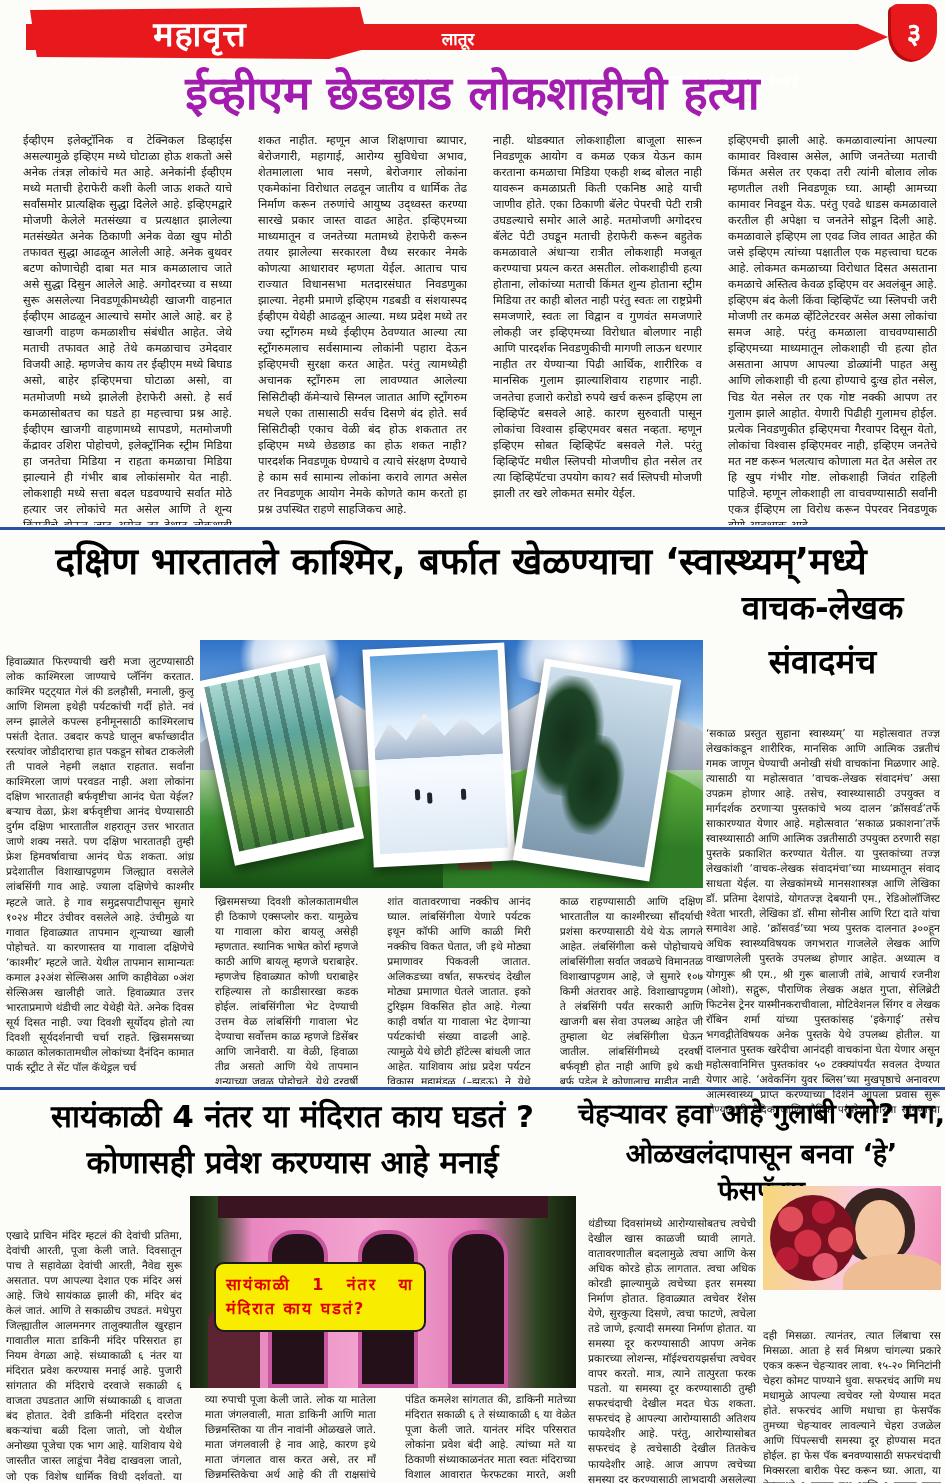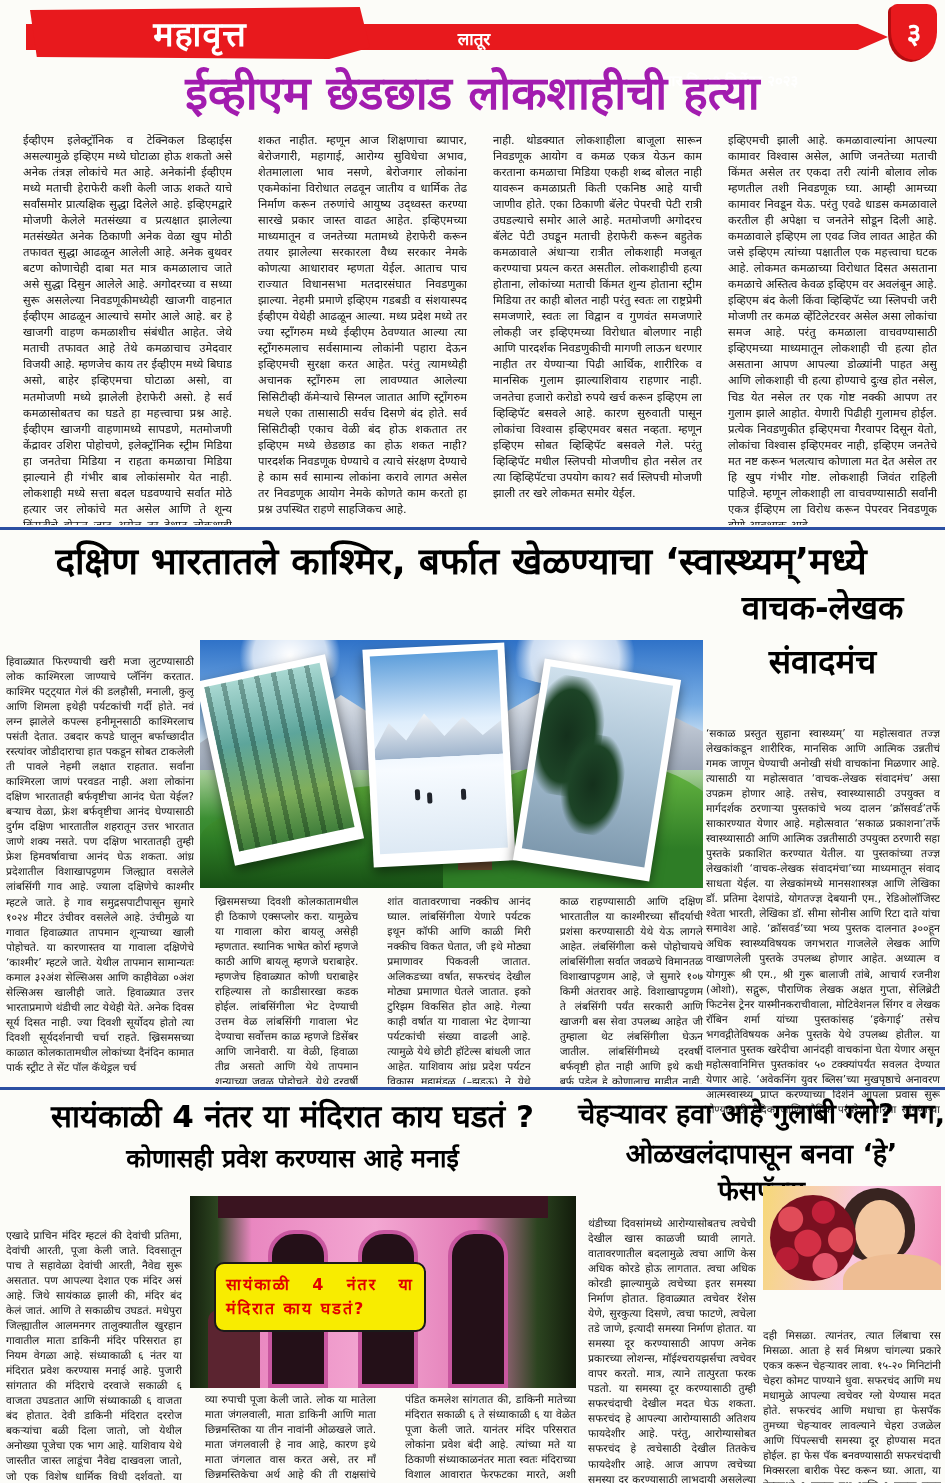--- a/index.html
+++ b/index.html
@@ -4,21 +4,21 @@
 <style>
   html,body{margin:0;padding:0;background:#888;}
   .page{position:relative;width:945px;height:1483px;margin:0 auto;background:#fcfcf8;overflow:hidden;
         font-family:"DejaVu Sans",sans-serif;color:#141414;}
   
   .mast-bar{position:absolute;left:26px;top:24px;width:862px;height:26px;background:#e8191d;
             clip-path:polygon(0 0,96.5% 0,100% 50%,96.5% 100%,0 100%);}
   .mast-left{position:absolute;left:30px;top:7px;width:340px;height:52px;background:#e8191d;
              clip-path:polygon(0 6%,97% 0,100% 78%,88% 100%,2% 96%);display:flex;align-items:center;justify-content:center;}
   .mast-left span{color:#fff;font-size:34px;font-weight:700;letter-spacing:1px;}
-  .mast-city{position:absolute;left:404px;top:27px;width:140px;text-align:center;color:#fff;font-weight:700;font-size:17px;}
+  .mast-city{position:absolute;left:388px;top:27px;width:140px;text-align:center;color:#fff;font-weight:700;font-size:17px;}
   .mast-date{position:absolute;left:590px;top:28px;width:260px;text-align:center;color:#fff;font-weight:700;font-size:15px;margin-top:42px;}
   .mast-pagenum{position:absolute;right:8px;top:4px;width:46px;height:56px;background:#e8191d;
                 border-radius:6px 10px 50% 50%;display:flex;align-items:center;justify-content:center;
                 box-shadow:-3px 2px 0 #b40d10;}
   .mast-pagenum span{color:#fff;font-size:28px;font-weight:700;}
   
   .h-evm{position:absolute;left:0;top:66px;width:945px;text-align:center;font-size:46px;font-weight:700;color:#a21caf;line-height:1.2;}
   .hl{font-weight:700;color:#000;text-align:center;}
   
   .cols{position:absolute;display:flex;gap:11px;}
@@ -147,31 +147,31 @@
     <div class="col" style="font-size:10.6px;">ख्रिसमसच्या दिवशी कोलकातामधील ही ठिकाणे एक्सप्लोर करा. यामुळेच या गावाला कोरा बायलू असेही म्हणतात. स्थानिक भाषेत कोर्रा म्हणजे काठी आणि बायलू म्हणजे घराबाहेर. म्हणजेच हिवाळ्यात कोणी घराबाहेर राहिल्यास तो काडीसारखा कडक होईल. लांबसिंगीला भेट देण्याची उत्तम वेळ लांबसिंगी गावाला भेट देण्याचा सर्वोत्तम काळ म्हणजे डिसेंबर आणि जानेवारी. या वेळी, हिवाळा तीव्र असतो आणि येथे तापमान शून्याच्या जवळ पोहोचते. येथे दरवर्षी बर्फवृष्टी होत नसली तरी जेव्हाही ती येते तेव्हा ती डिसेंबर ते जानेवारी दरम्यानच होते. हिमवर्षाव व्यतिरिक्त, तुम्ही येथे धुके असलेले पर्वत, हिरवळ आणि</div>
     <div class="col" style="font-size:10.6px;">शांत वातावरणाचा नक्कीच आनंद घ्याल. लांबसिंगीला येणारे पर्यटक इथून कॉफी आणि काळी मिरी नक्कीच विकत घेतात, जी इथे मोठ्या प्रमाणावर पिकवली जातात. अलिकडच्या वर्षात, सफरचंद देखील मोठ्या प्रमाणात घेतले जातात. इको टुरिझम विकसित होत आहे. गेल्या काही वर्षात या गावाला भेट देणाऱ्या पर्यटकांची संख्या वाढली आहे. त्यामुळे येथे छोटी हॉटेल्स बांधली जात आहेत. याशिवाय आंध्र प्रदेश पर्यटन विकास महामंडळ (–झडऊ) ने येथे रिसॉर्ट्स देखील बांधले आहेत, जिथे पर्यटकांना खूप चांगले पॅकेज उपलब्ध करून दिले जाते. विशाखापट्टणम किंवा आसपासच्या शहरांमध्ये येणारे पर्यटक काही</div>
     <div class="col" style="font-size:10.6px;">काळ राहण्यासाठी आणि दक्षिण भारतातील या काश्मीरच्या सौंदर्याची प्रशंसा करण्यासाठी येथे येऊ लागले आहेत. लंबसिंगीला कसे पोहोचायचे लांबसिंगीला सर्वात जवळचे विमानतळ विशाखापट्टणम आहे, जे सुमारे १०७ किमी अंतरावर आहे. विशाखापट्टणम ते लंबसिंगी पर्यंत सरकारी आणि खाजगी बस सेवा उपलब्ध आहेत जी तुम्हाला थेट लंबसिंगीला घेऊन जातील. लांबसिंगीमध्ये दरवर्षी बर्फवृष्टी होत नाही आणि इथे कधी बर्फ पडेल हे कोणालाच माहीत नाही. जर तुम्ही भाग्यवान असाल तर दक्षिण भारतातील या गावात तुम्हाला यावर्षी बर्फवृष्टीचा आनंद घेण्याची संधी मिळण्याची शक्यता आहे.</div>
   </div>
 
   <div class="tcol" style="left:706px;top:694px;width:234px;height:390px;font-size:10.6px;">‘सकाळ प्रस्तुत सुहाना स्वास्थ्यम्’ या महोत्सवात तज्ज्ञ लेखकांकडून शारीरिक, मानसिक आणि आत्मिक उन्नतीचं गमक जाणून घेण्याची अनोखी संधी वाचकांना मिळणार आहे. त्यासाठी या महोत्सवात ‘वाचक-लेखक संवादमंच’ असा उपक्रम होणार आहे. तसेच, स्वास्थ्यासाठी उपयुक्त व मार्गदर्शक ठरणाऱ्या पुस्तकांचे भव्य दालन ‘क्रॉसवर्ड’तर्फे साकारण्यात येणार आहे. महोत्सवात ‘सकाळ प्रकाशना’तर्फे स्वास्थ्यासाठी आणि आत्मिक उन्नतीसाठी उपयुक्त ठरणारी सहा पुस्तके प्रकाशित करण्यात येतील. या पुस्तकांच्या तज्ज्ञ लेखकांशी ‘वाचक-लेखक संवादमंचा’च्या माध्यमातून संवाद साधता येईल. या लेखकांमध्ये मानसशास्त्रज्ञ आणि लेखिका डॉ. प्रतिमा देशपांडे, योगतज्ज्ञ देबयानी एम., रेडिओलॉजिस्ट श्वेता भारती, लेखिका डॉ. सीमा सोनीस आणि रिटा दाते यांचा समावेश आहे. ‘क्रॉसवर्ड’च्या भव्य पुस्तक दालनात ३००हून अधिक स्वास्थ्यविषयक जगभरात गाजलेले लेखक आणि वाखाणलेली पुस्तके उपलब्ध होणार आहेत. अध्यात्म व योगगुरू श्री एम., श्री गुरू बालाजी तांबे, आचार्य रजनीश (ओशो), सद्गुरू, पौराणिक लेखक अक्षत गुप्ता, सेलिब्रेटी फिटनेस ट्रेनर यास्मीनकराचीवाला, मोटिवेशनल सिंगर व लेखक रॉबिन शर्मा यांच्या पुस्तकांसह ‘इकेगाई’ तसेच भगवद्गीतेविषयक अनेक पुस्तके येथे उपलब्ध होतील. या दालनात पुस्तक खरेदीचा आनंदही वाचकांना घेता येणार असून महोत्सवानिमित्त पुस्तकांवर ५० टक्क्यांपर्यंत सवलत देण्यात येणार आहे. ‘अवेकनिंग युवर ब्लिस’च्या मुखपृष्ठाचे अनावरण आत्मस्वास्थ्य प्राप्त करण्याच्या दिशेने आपला प्रवास सुरू होण्यासाठी वैदिक आणि यौगिक परंपरेचा वारसा सांगणाऱ्या गुरुवर्यांचे आशीर्वादरूपी मार्गदर्शन उपलब्ध करून देणारे पुस्तक म्हणजे ‘अवेकनिंग युवर ब्लिस!’ या पुस्तकाच्या मुखपृष्ठाचे अनावरण ‘स्वास्थ्यम्’मध्ये महोत्सवात करण्यात येणार आहे. हे पुस्तक आठ मार्च २०२४ ला प्रकाशित होणार असून, मुखपृष्ठाच्या अनावरणानंतर पुस्तकाच्या प्रकाशन पूर्वनोंदणीची लिंक खुली होईल.</div>
 
   <div class="divider" style="top:1087px;"></div>
 
   <div class="hl" style="position:absolute;left:0;top:1094px;width:585px;font-size:31px;">सायंकाळी 4 नंतर या मंदिरात काय घडतं ?</div>
-  <div class="hl" style="position:absolute;left:0;top:1140px;width:585px;font-size:25px;">कोणासही प्रवेश करण्यास आहे मनाई</div>
+  <div class="hl" style="position:absolute;left:0;top:1140px;width:585px;font-size:31px;">कोणासही प्रवेश करण्यास आहे मनाई</div>
 
   <div class="tcol" style="left:6px;top:1196px;width:176px;height:282px;font-size:10.6px;">एखादे प्राचिन मंदिर म्हटलं की देवांची प्रतिमा, देवांची आरती, पूजा केली जाते. दिवसातून पाच ते सहावेळा देवांची आरती, नैवेद्य सुरू असतात. पण आपल्या देशात एक मंदिर असं आहे. जिथे सायंकाळ झाली की, मंदिर बंद केलं जातं. आणि ते सकाळीच उघडतं. मधेपुरा जिल्ह्यातील आलमनगर तालुक्यातील खुरहान गावातील माता डाकिनी मंदिर परिसरात हा नियम वेगळा आहे. संध्याकाळी ६ नंतर या मंदिरात प्रवेश करण्यास मनाई आहे. पुजारी सांगतात की मंदिराचे दरवाजे सकाळी ६ वाजता उघडतात आणि संध्याकाळी ६ वाजता बंद होतात. देवी डाकिनी मंदिरात दररोज बकऱ्यांचा बळी दिला जातो, जो येथील अनोख्या पूजेचा एक भाग आहे. याशिवाय येथे जास्तीत जास्त लाडूंचा नैवेद्य दाखवला जातो, जो एक विशेष धार्मिक विधी दर्शवतो. या मंदिराची स्थापना १३४८ मध्ये झाली होती. दुर्गा माता म्हणून प्रसिद्ध असलेल्या खुर्हानची माता डाकिनी जवळपास सातशे वर्षांपासून या ठिकाणी आहे. मंदिराचे पुजारी कमलेश झा सांगतात की, आईने त्यांचे आजोबा पंडित भयो झा यांना स्वप्नात दर्शन दिले होते. त्यानंतर १३४८ मध्ये स्थानिक लोकांच्या मदतीने येथे मंदिर बांधले गेले. येथे दुर्गा मातेच्या</div>
 
   <div class="temple">
     <div class="tmpl-roof"></div>
     <div class="arch" style="left:78px;"></div>
     <div class="arch" style="left:168px;"></div>
     <div class="arch" style="left:258px;"></div>
     <div class="tmpl-person"></div>
-    <div class="tmpl-caption">सायंकाळी 4 नंतर या मंदिरात काय घडतं?</div>
+    <div class="tmpl-caption">सायंकाळी 1 नंतर या मंदिरात काय घडतं?</div>
   </div>
 
   <div class="cols" style="left:190px;top:1392px;width:386px;height:88px;gap:14px;">
     <div class="col" style="font-size:10.6px;">व्या रुपाची पूजा केली जाते. लोक या मातेला माता जंगलवाली, माता डाकिनी आणि माता छिन्नमस्तिका या तीन नावांनी ओळखले जाते. माता जंगलवाली हे नाव आहे, कारण इथे माता जंगलात वास करत असे, तर माँ छिन्नमस्तिकेचा अर्थ आहे की ती राक्षसांचे मस्तक कापणारी आहे. या मंदिरात मातेचा वास आहे</div>
     <div class="col" style="font-size:10.6px;">पंडित कमलेश सांगतात की, डाकिनी मातेच्या मंदिरात सकाळी ६ ते संध्याकाळी ६ या वेळेत पूजा केली जाते. यानंतर मंदिर परिसरात लोकांना प्रवेश बंदी आहे. त्यांच्या मते या ठिकाणी संध्याकाळनंतर माता स्वतः मंदिराच्या विशाल आवारात फेरफटका मारते, अशी श्रद्धा या भक्तांची आहे.</div>
   </div>
 
   <div class="hl" style="position:absolute;left:578px;top:1094px;width:367px;font-size:27px;">चेहऱ्यावर हवा आहे गुलाबी ग्लो? मग,</div>
   <div class="hl" style="position:absolute;left:578px;top:1134px;width:367px;font-size:27px;">ओळखलंदापासून बनवा ‘हे’ फेसपॅक्स</div>
 

